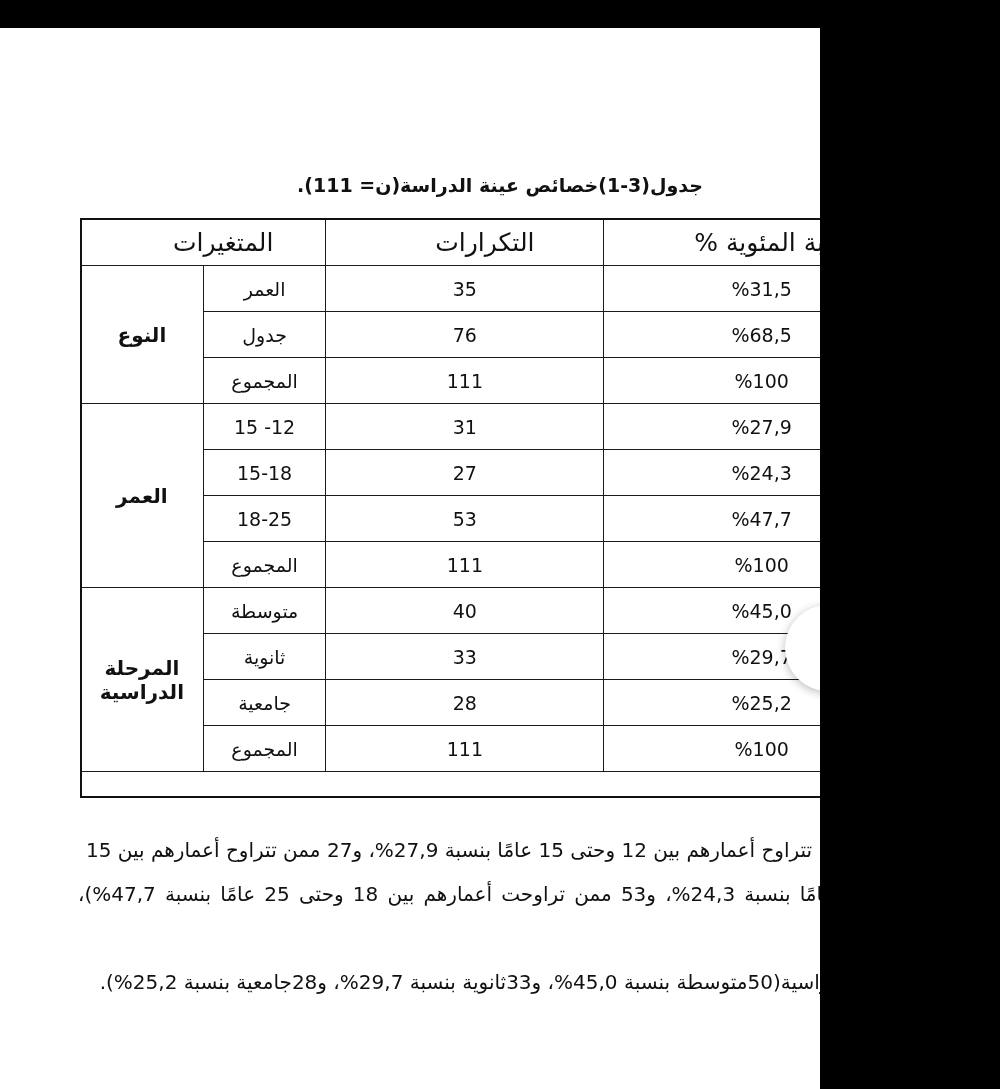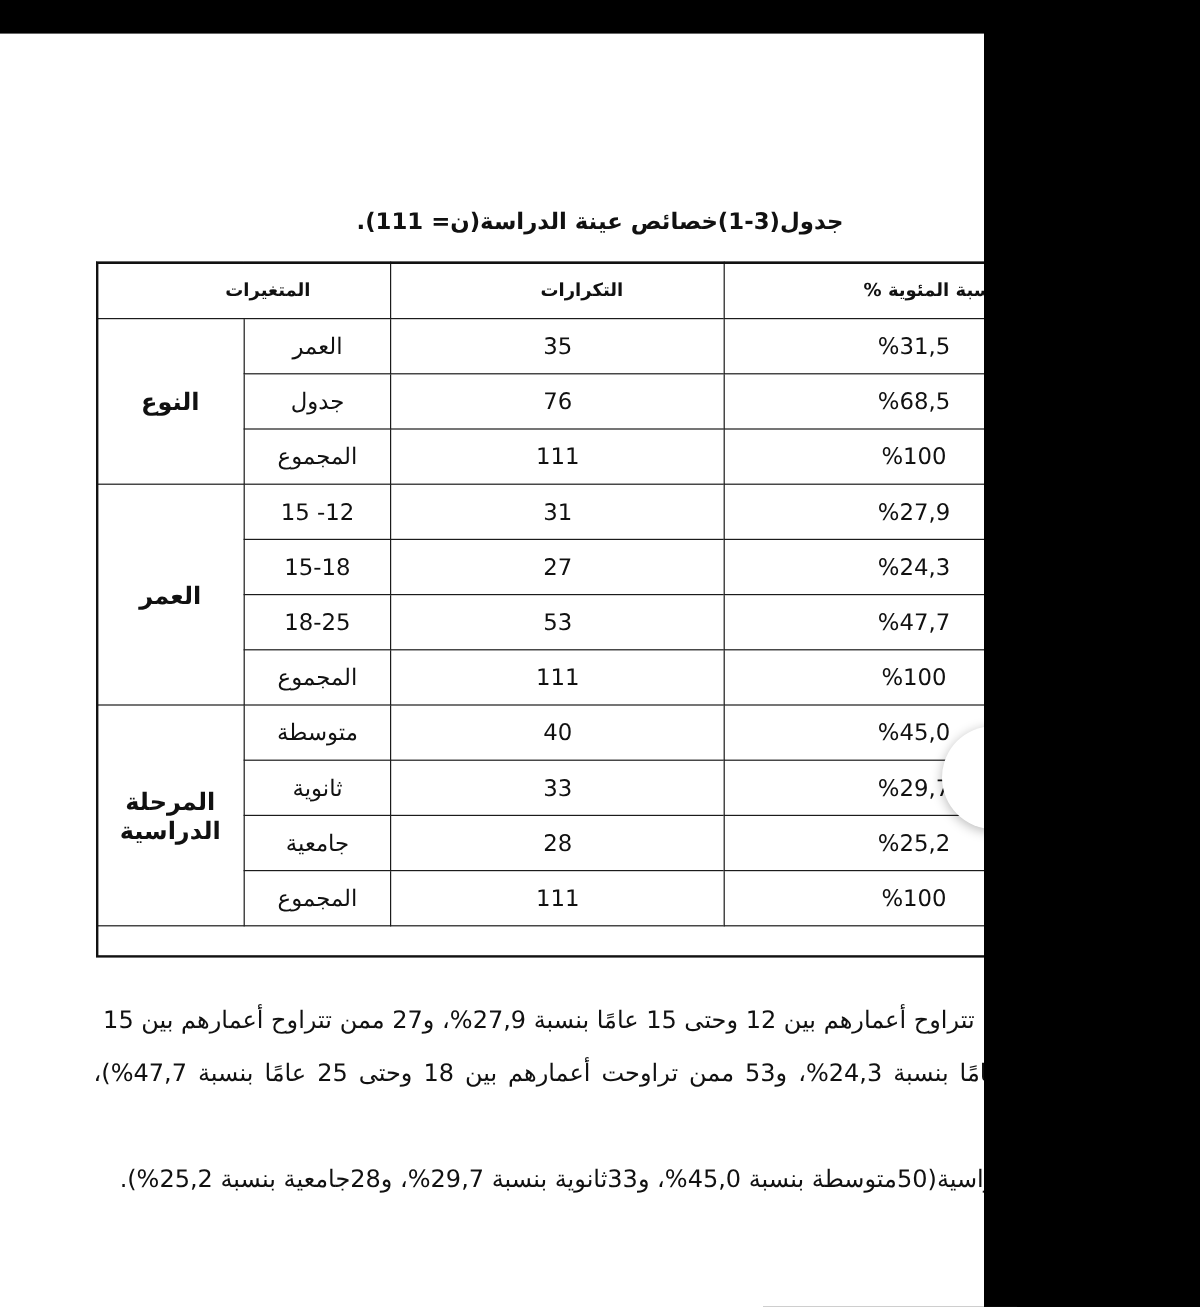--- a/index.html
+++ b/index.html
@@ -61,23 +61,23 @@
     border: 1px solid #1b1b1b;
     text-align: center;
     vertical-align: middle;
     font-size: 19px;
     color: #111;
     height: 45px;
     padding: 0 4px;
     font-family: "DejaVu Sans", "Liberation Sans", sans-serif;
   }
   table.study thead th {
-    font-weight: bold;
+    font-weight: normal;
     height: 46px;
-    font-size: 15px;
+    font-size: 25px;
     padding-left: 44px;
   }
   table.study td.group-label {
     font-weight: bold;
     font-size: 20px;
   }
   table.study td.total {
     font-weight: normal;
   }
   .col-pct   { width: 243px; }

